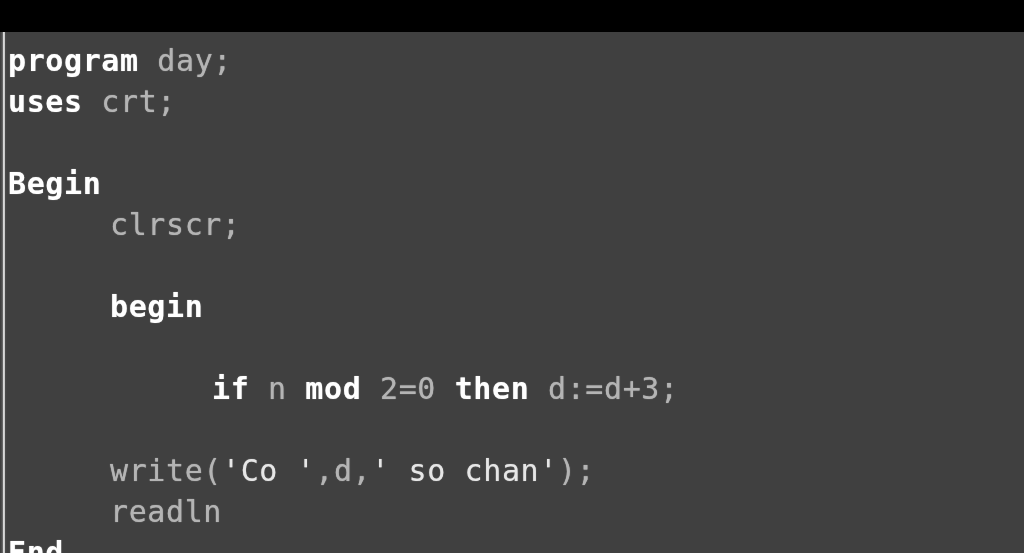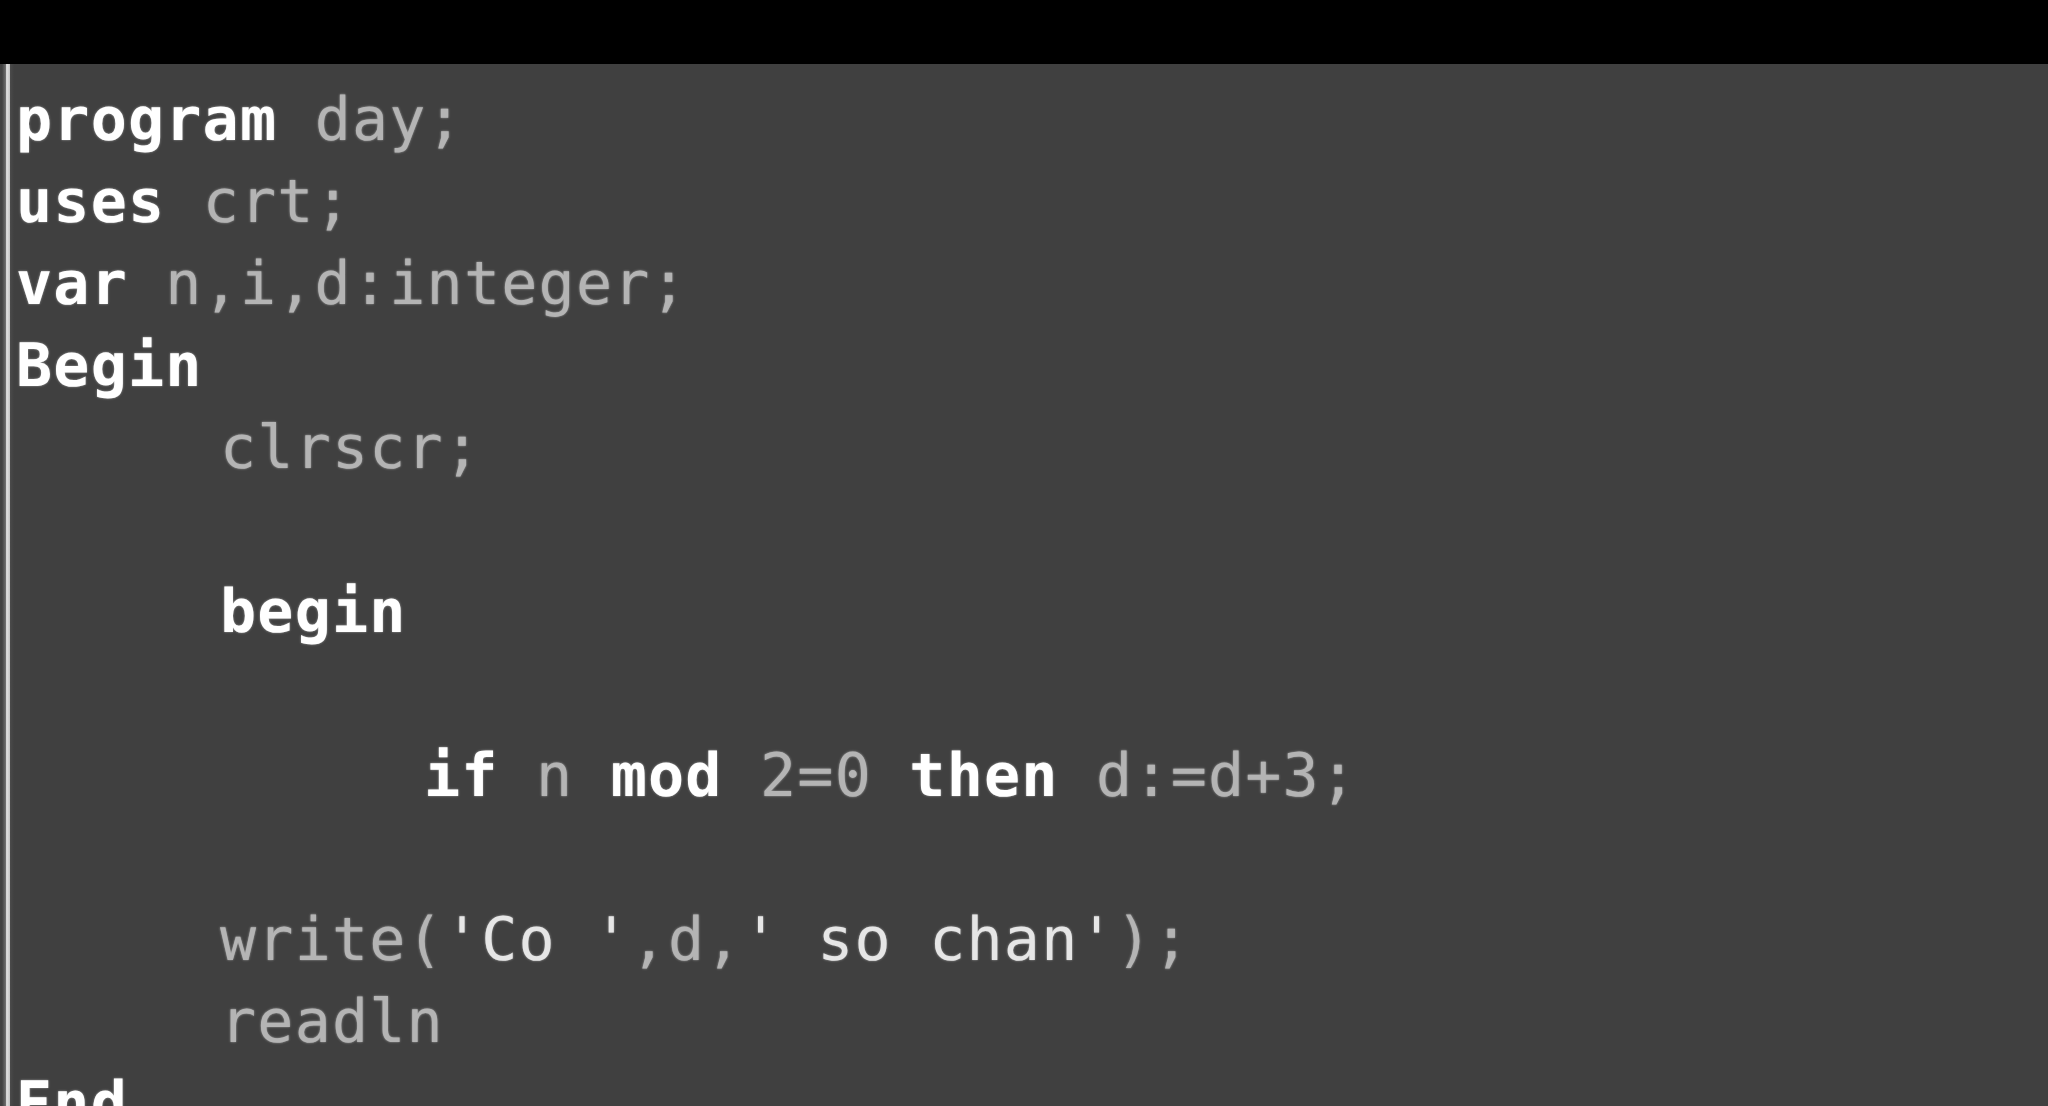--- a/index.html
+++ b/index.html
@@ -94,21 +94,20 @@
 <body>
 
 <div id="screen">
 
   <div id="left-rule"></div>
   <div id="left-rule-soft"></div>
 
   <div id="code">
       <div class="code-line indent-0" style="top: 8px;"><span class="kw">program</span><span class="id"> </span><span class="id">day;</span></div>
       <div class="code-line indent-0" style="top: 49px; text-align: center;"><span class="kw">uses</span><span class="id"> </span><span class="id">crt;</span></div>
-      <div class="code-line indent-0" style="top: 90px;"><span class="kw">var</span><span class="id"> n,i,d:integer;</span></div>
       <div class="code-line indent-0" style="top: 131px;"><span class="kw">Begin</span></div>
       <div class="code-line indent-5" style="top: 172px;"><span class="id">clrscr;</span></div>
       <div class="code-line indent-5" style="top: 254px;"><span class="kw">begin</span></div>
       <div class="code-line indent-10" style="top: 336px;"><span class="kw">if</span><span class="id"> n </span><span class="kw">mod</span><span class="id"> </span><span class="id">2=0</span><span class="id"> </span><span class="kw">then</span><span class="id"> d:=d+3;</span></div>
       <div class="code-line indent-5" style="top: 418px;"><span class="id">write(</span><span class="str">'Co '</span><span class="id">,d,</span><span class="str">' so chan'</span><span class="id">);</span></div>
       <div class="code-line indent-0" style="top: 500px;"><span class="kw">End</span><span class="id">.</span></div>
       <div class="code-line indent-5" style="top: 459px;"><span class="id">readln</span></div>
     </div>
 
 </div>

